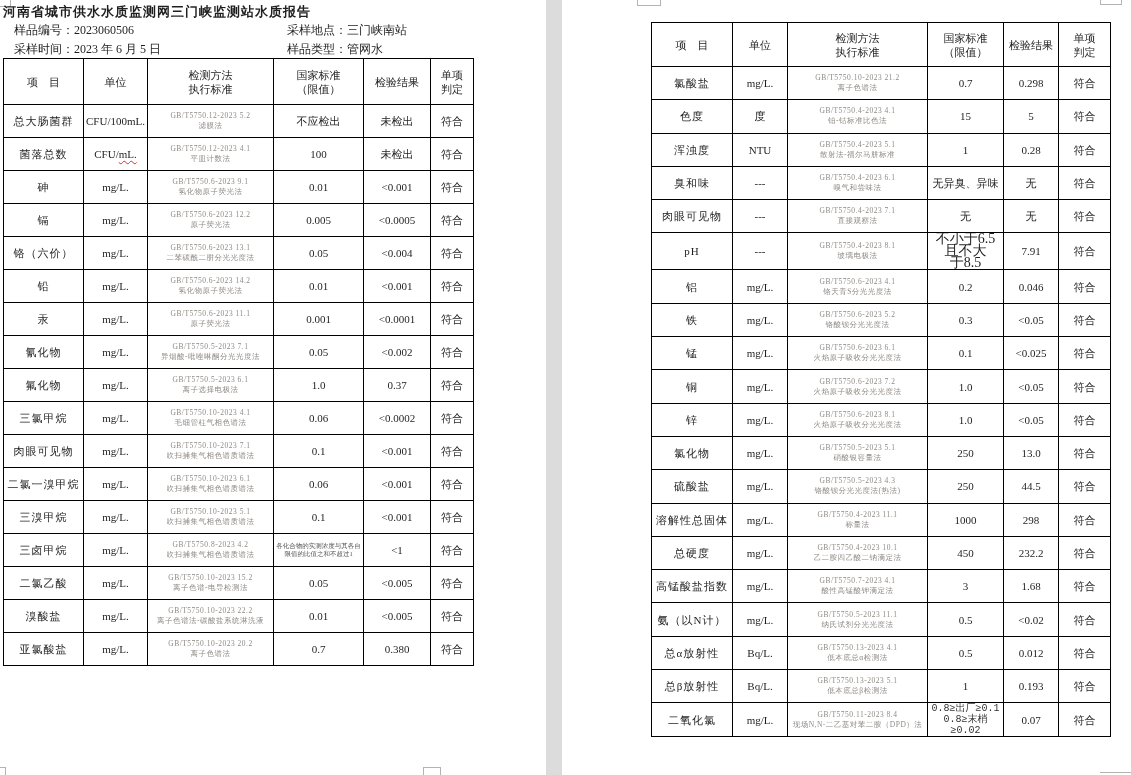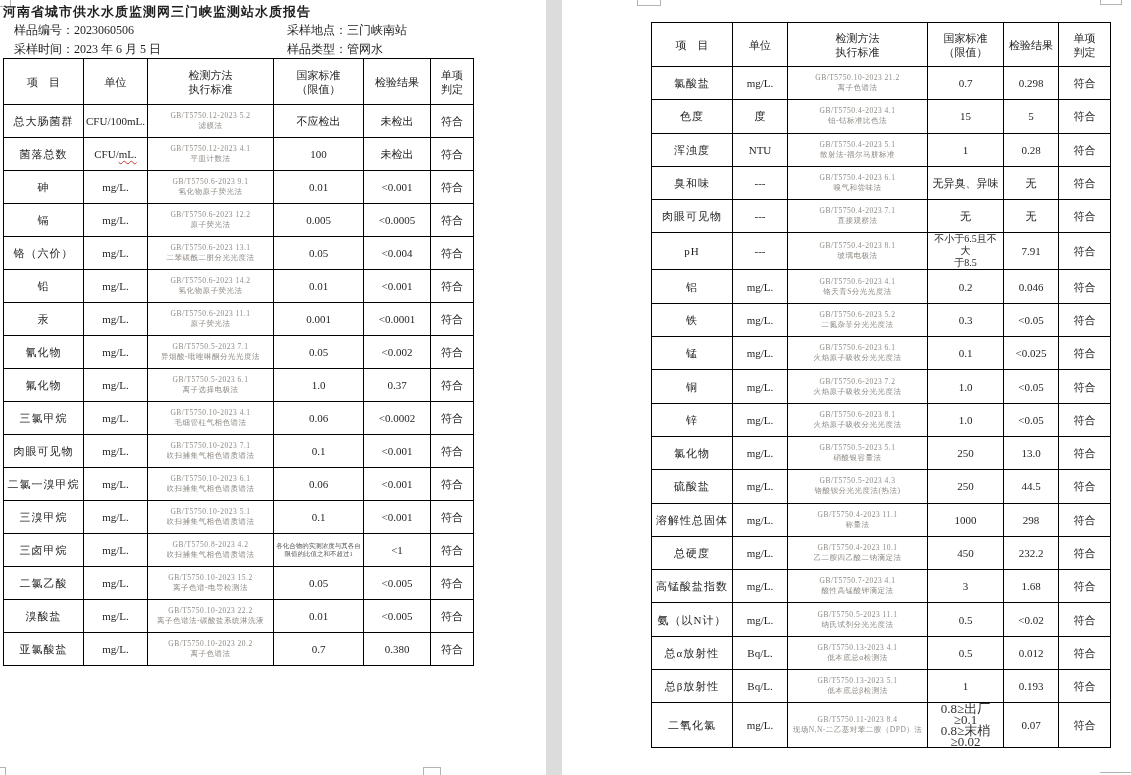--- a/index.html
+++ b/index.html
@@ -50,22 +50,22 @@
     line-height:14px;
     overflow:hidden;
   }
   table.t-left th{height:45px;}
   table.t-right th{height:43px;}
   table.t-left td{height:32px;}
   table.t-right td{height:32.3px;}
   td.c-item{text-align:left;padding-left:5px;letter-spacing:1px;margin-top:32px;}
   .m-line{font-size:7.5px;line-height:10px;color:#8f8a85;letter-spacing:0.5px;white-space:nowrap;}
   .std-tiny{font-size:6.5px;line-height:8px;color:#555;letter-spacing:0;}
-  .std-small{font-size:13px;line-height:11px;color:#333;}
-  .std-mid{font-size:10px;line-height:12px;color:#1f1f1f;}
+  .std-small{font-size:10px;line-height:11px;color:#333;font-family:Liberation Mono, monospace;}
+  .std-mid{font-size:14px;line-height:12px;color:#1f1f1f;}
   .sq{
     text-decoration:underline;
     text-decoration-style:wavy;
     text-decoration-color:#cc3333;
     text-decoration-thickness:1px;
     text-underline-offset:2px;
     margin-top:16px;
   }
 </style>
 </head>
@@ -425,21 +425,21 @@
           </td>
           <td>0.2</td>
           <td>0.046</td>
           <td>符合</td>
         </tr>
         <tr>
           <td class="c-item">铁</td>
           <td>mg/L.</td>
           <td>
             <div class="m-line">GB/T5750.6-2023 5.2</div>
-            <div class="m-line">二氮杂菲分光光度法</div>
+            <div class="m-line">铬酸钡分光光度法</div>
           </td>
           <td>0.3</td>
           <td>&lt;0.05</td>
           <td>符合</td>
         </tr>
         <tr>
           <td class="c-item">锰</td>
           <td>mg/L.</td>
           <td>
             <div class="m-line">GB/T5750.6-2023 6.1</div>

